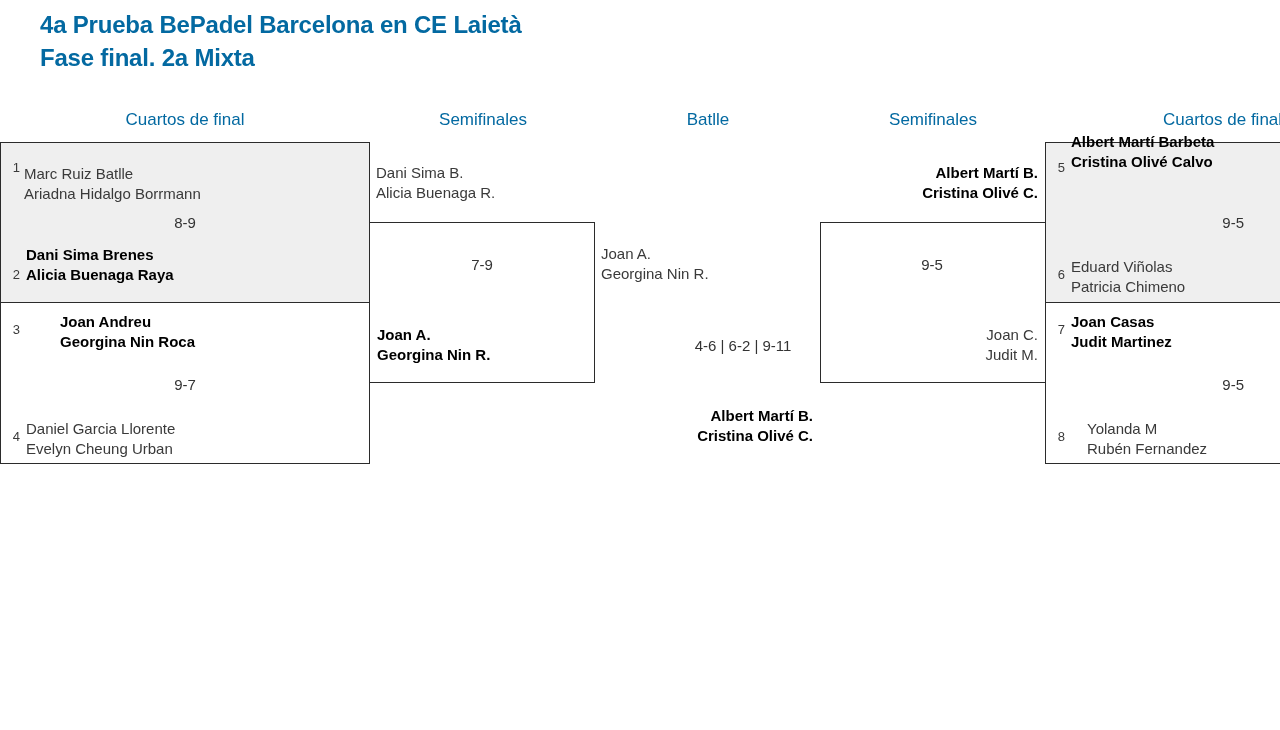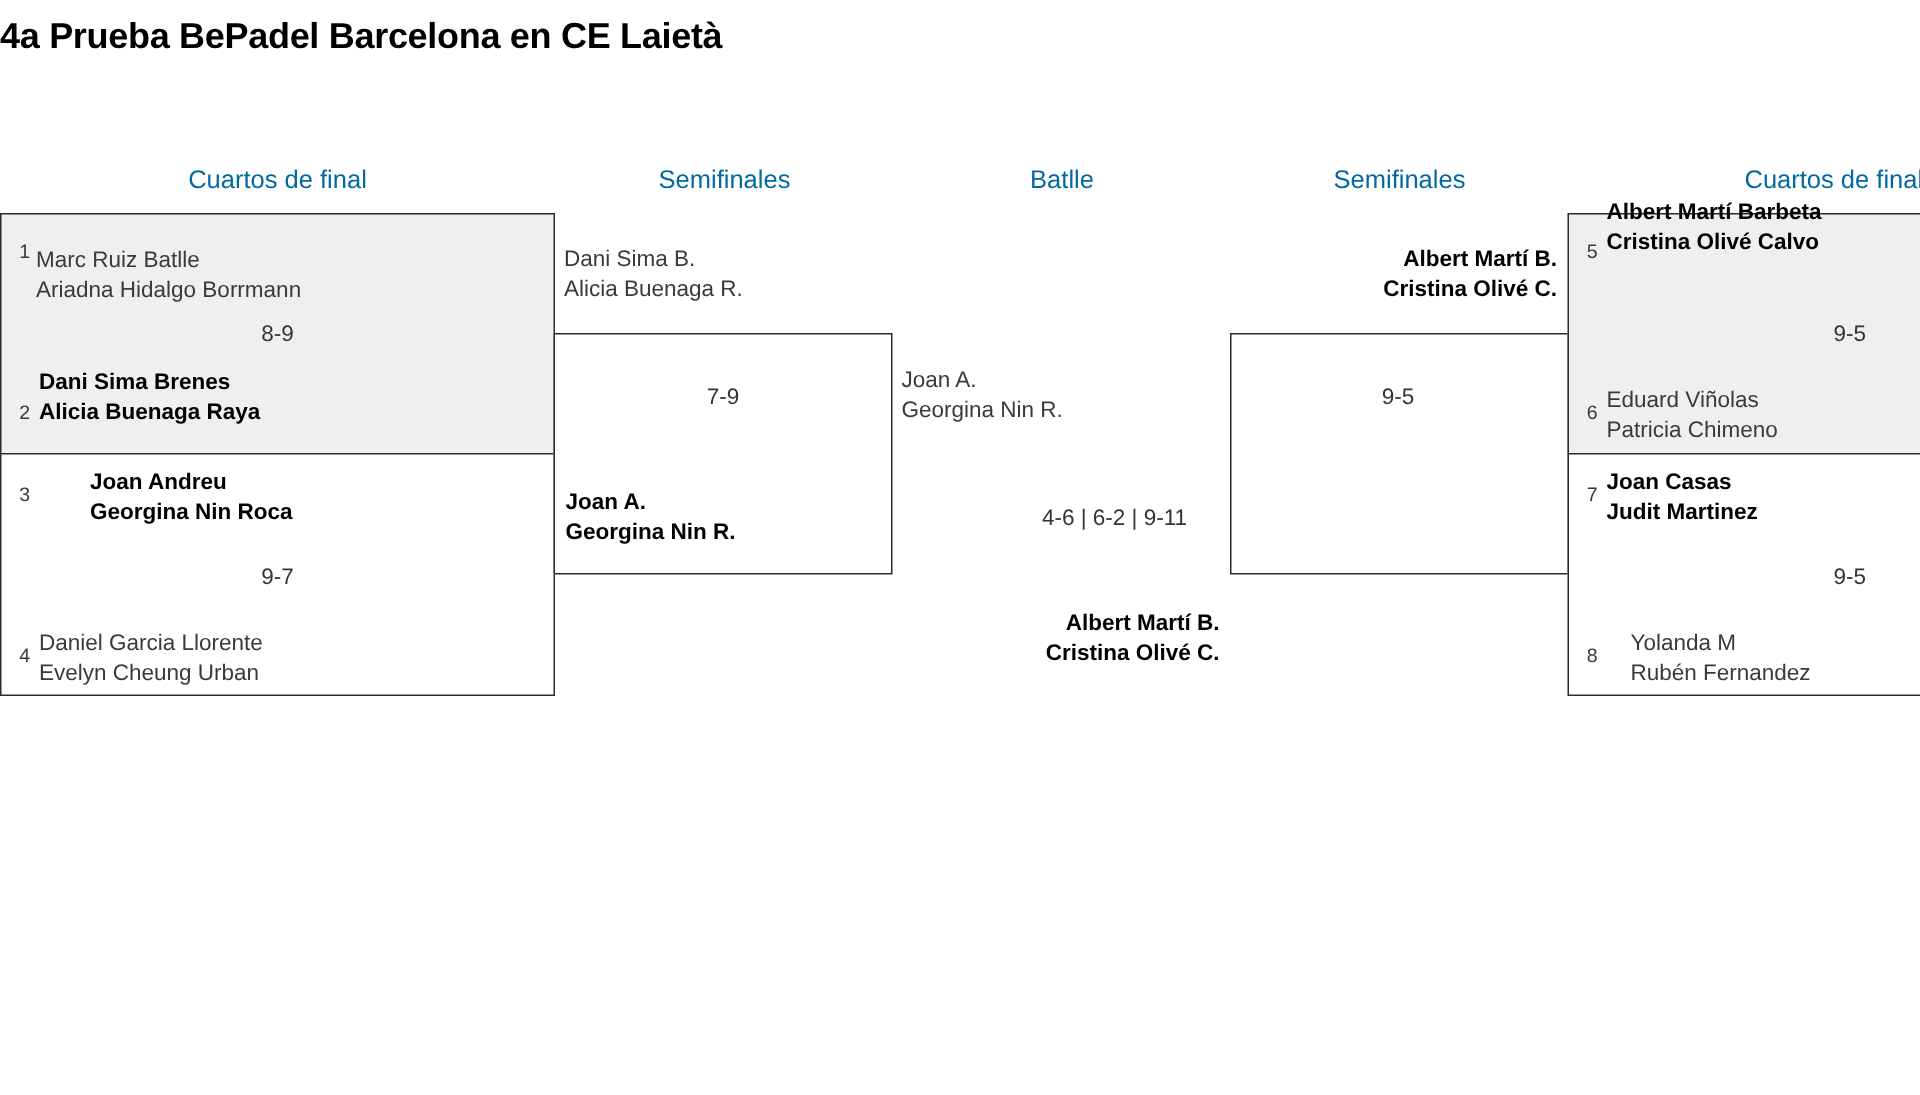--- a/index.html
+++ b/index.html
@@ -18,23 +18,24 @@
   
   #title-block {
     position: absolute;
     left: 0; top: 8px;
     width: 900px;
   }
   .title-line {
     font-size: 24px;
     font-weight: 700;
     line-height: 33px;
-    color: #000000;
+    color: #0369a1;
     letter-spacing: -0.2px;
     white-space: nowrap;
+    margin-left: 40px;
   }
 
   
   .col-header {
     position: absolute;
     top: 109px;
     font-size: 17px;
     font-weight: 400;
     color: #0369a1;
     white-space: nowrap;
@@ -83,20 +84,21 @@
     font-weight: 400;
   }
   .score.center { transform: translateX(-50%); }
   .score.right  { text-align: right; }
 </style>
 </head>
 <body>
 
 <div id="title-block">
   <div class="title-line">4a Prueba BePadel Barcelona en CE Laietà</div>
+  <div class="title-line">Fase final. 2a Mixta</div>
 </div>
 
 <div class="col-header center" style="left:185px;">Cuartos de final</div>
 <div class="col-header center" style="left:483px;">Semifinales</div>
 <div class="col-header center" style="left:708px;">Batlle</div>
 <div class="col-header center" style="left:933px;">Semifinales</div>
 <div class="col-header" style="left:1163px;">Cuartos de final</div>
 
 <div class="match-box shaded" style="left:0px; top:142px; width:370px; height:161px;"></div>
 <div class="match-box" style="left:0px; top:302px; width:370px; height:162px;"></div>
@@ -148,20 +150,22 @@
 </div>
 
 <div class="match-box" style="left:820px; top:222px; width:226px; height:161px;"></div>
 
 <div class="team winner right" style="left:838px; top:163px; width:200px;">
   <span class="p-line">Albert Martí B.</span>
   <span class="p-line">Cristina Olivé C.</span>
 </div>
 <div class="score center" style="left:932px; top:255px;">9-5</div>
 <div class="team loser right" style="left:838px; top:325px; width:200px;">
+  <span class="p-line">Joan C.</span>
+  <span class="p-line">Judit M.</span>
 </div>
 
 <div class="match-box shaded" style="left:1045px; top:142px; width:370px; height:161px;"></div>
 <div class="match-box" style="left:1045px; top:302px; width:370px; height:162px;"></div>
 
 <div class="seed" style="left:1047px; top:158px;">5</div>
 <div class="team winner" style="left:1071px; top:132px;">
   <span class="p-line">Albert Martí Barbeta</span>
   <span class="p-line">Cristina Olivé Calvo</span>
 </div>

